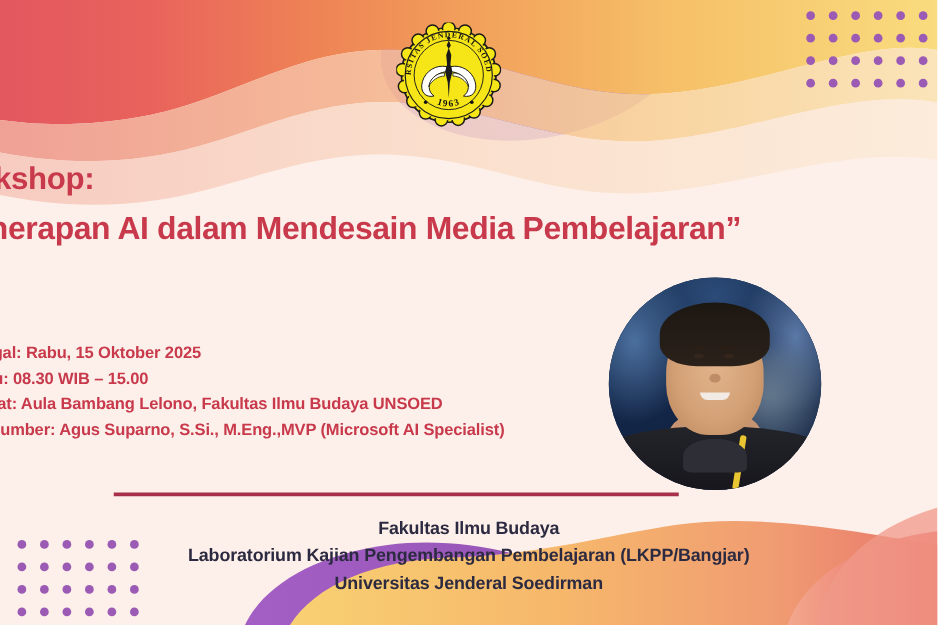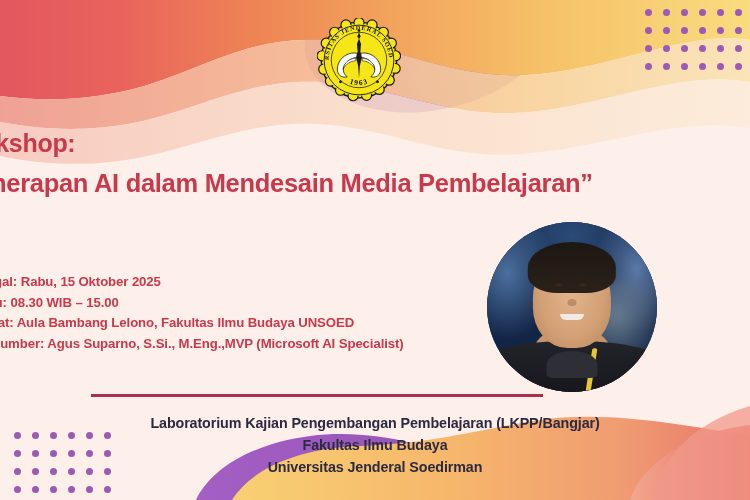--- a/index.html
+++ b/index.html
@@ -465,18 +465,18 @@
     <div class="pfill p-hair"></div>
     <div class="pfill p-brow l"></div>
     <div class="pfill p-brow r"></div>
     <div class="pfill p-eye l"></div>
     <div class="pfill p-eye r"></div>
     <div class="pfill p-nose"></div>
     <div class="pfill p-mouth"></div>
   </div>
 
   <div id="footer">
+    <div class="footer-line">Fakultas Ilmu Budaya</div>
     <div class="footer-line">Laboratorium Kajian Pengembangan Pembelajaran (LKPP/Bangjar)</div>
-    <div class="footer-line">Fakultas Ilmu Budaya</div>
     <div class="footer-line">Universitas Jenderal Soedirman</div>
   </div>
 
 </div>
 
 </body></html>

